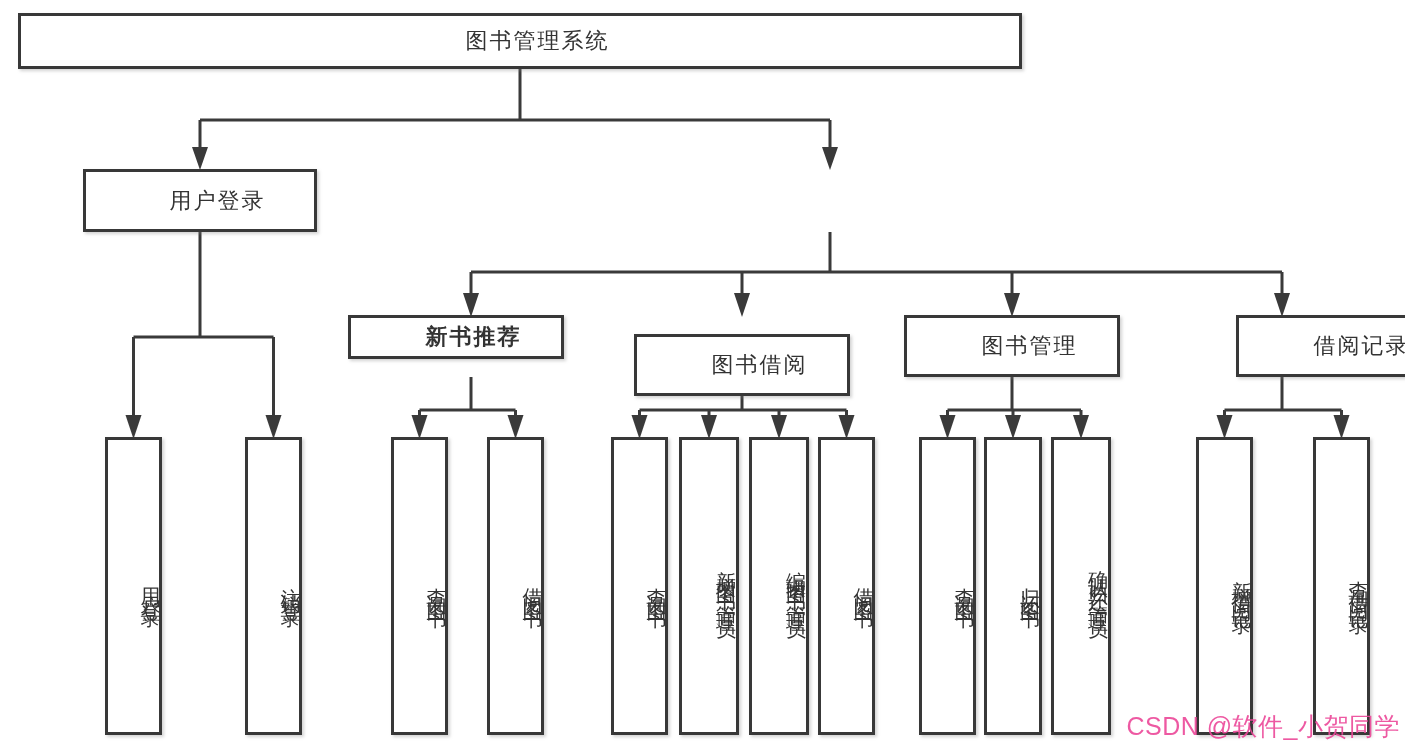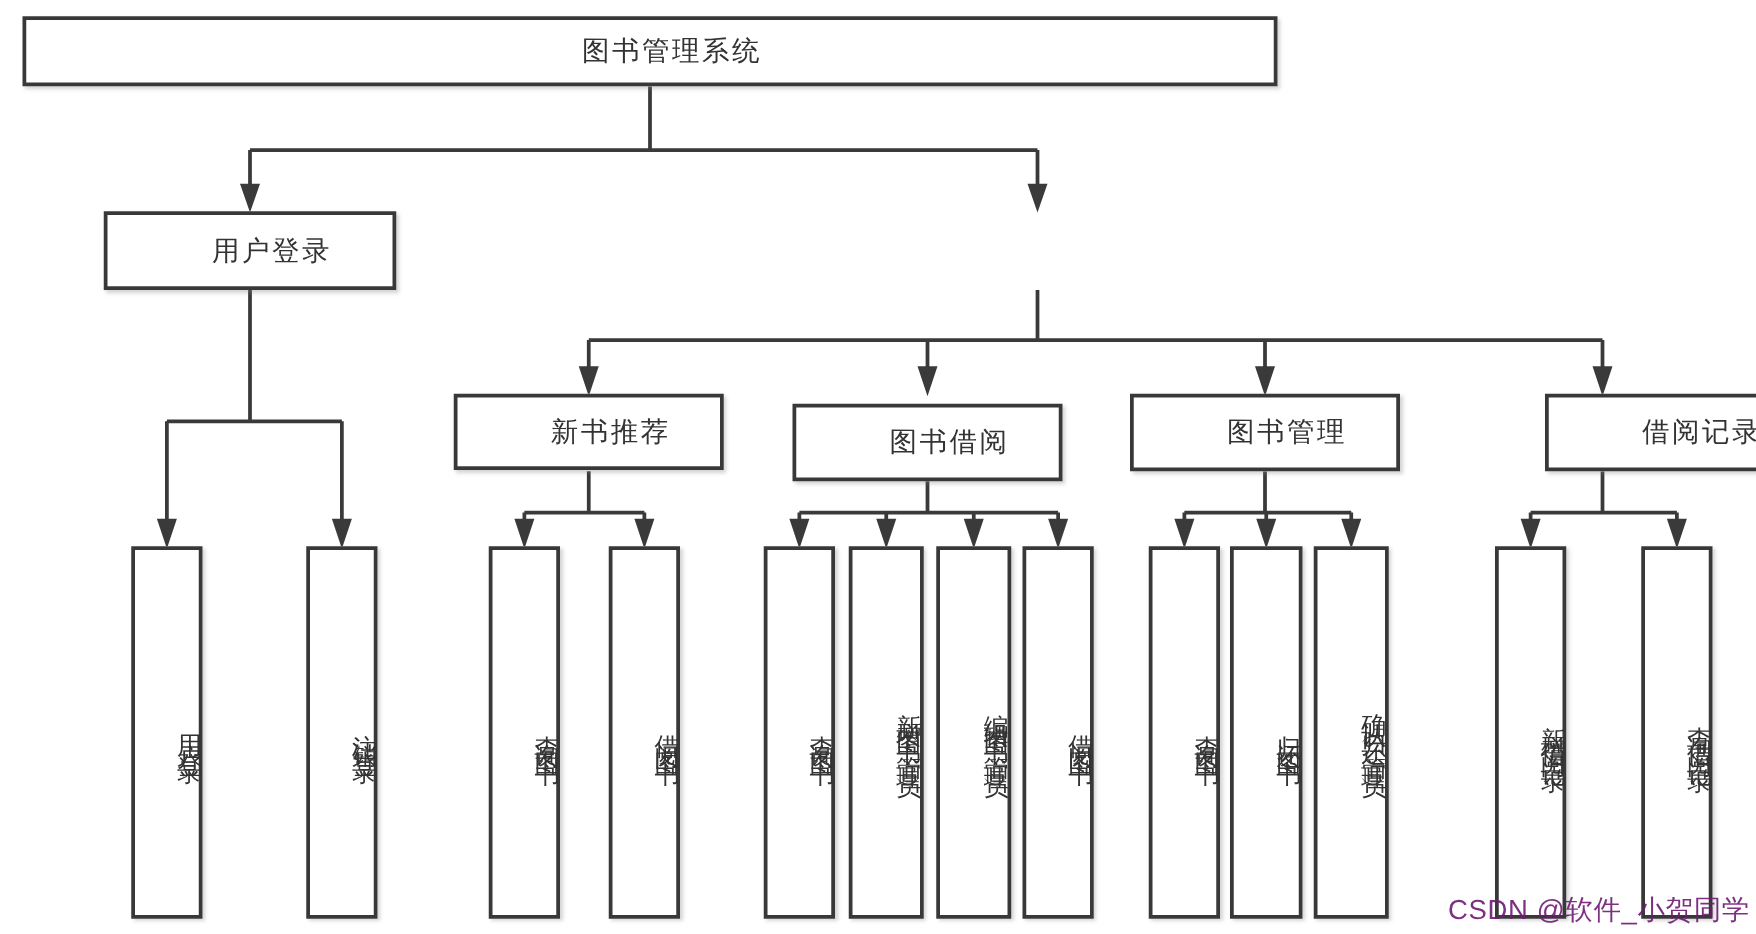--- a/index.html
+++ b/index.html
@@ -53,23 +53,23 @@
     text-orientation: mixed;
     font-size: 20px;
     letter-spacing: 7px;
     line-height: 1.0;
   }
   .watermark {
     position: absolute;
     right: 5px;
     bottom: 4px;
     z-index: 6;
-    font-size: 22px;
+    font-size: 25px;
     letter-spacing: 0.5px;
-    color: #701a75;
+    color: #ec4899;
     opacity: 0.9;
     white-space: nowrap;
   }
 </style>
 </head>
 <body>
 
 <div class="stage">
 
   <svg class="wires" width="1405" height="747" viewBox="0 0 1405 747">
@@ -119,22 +119,22 @@
       <path d="M1282,377 V410 M1224.5,410 H1341.5 M1224.5,410 V419 M1341.5,410 V419"></path>
       <polygon points="1216.5,415 1232.5,415 1224.5,439"></polygon>
       <polygon points="1333.5,415 1349.5,415 1341.5,439"></polygon>
     </g>
   </svg>
 
   <div class="box hlabel" style="left:18px; top:13px; width:1004px; height:56px;">图书管理系统</div>
 
   <div class="box hlabel" style="left:83px; top:169px; width:234px; height:63px;">用户登录</div>
 
-  <div class="box hlabel" style="left:363px; top:315px; width:216px; height:61px;">新书推荐</div>
-  <div class="box hlabel" style="left:634px; top:323px; width:216px; height:62px;">图书借阅</div>
+  <div class="box hlabel" style="left:348px; top:315px; width:216px; height:44px;font-weight:bold;">新书推荐</div>
+  <div class="box hlabel" style="left:634px; top:334px; width:216px; height:62px;">图书借阅</div>
   <div class="box hlabel" style="left:904px; top:315px; width:216px; height:62px;">图书管理</div>
   <div class="box hlabel" style="left:1236px; top:315px; width:216px; height:62px;">借阅记录</div>
 
   <div class="box leaf" style="left:105px; top:437px; width:57px; height:298px;">用户登录</div>
   <div class="box leaf" style="left:245px; top:437px; width:57px; height:298px;">注销登录</div>
 
   <div class="box leaf" style="left:391px; top:437px; width:57px; height:298px;">查询图书</div>
   <div class="box leaf" style="left:487px; top:437px; width:57px; height:298px;">借阅图书</div>
 
   <div class="box leaf" style="left:611px; top:437px; width:57px; height:298px;">查询图书</div>

